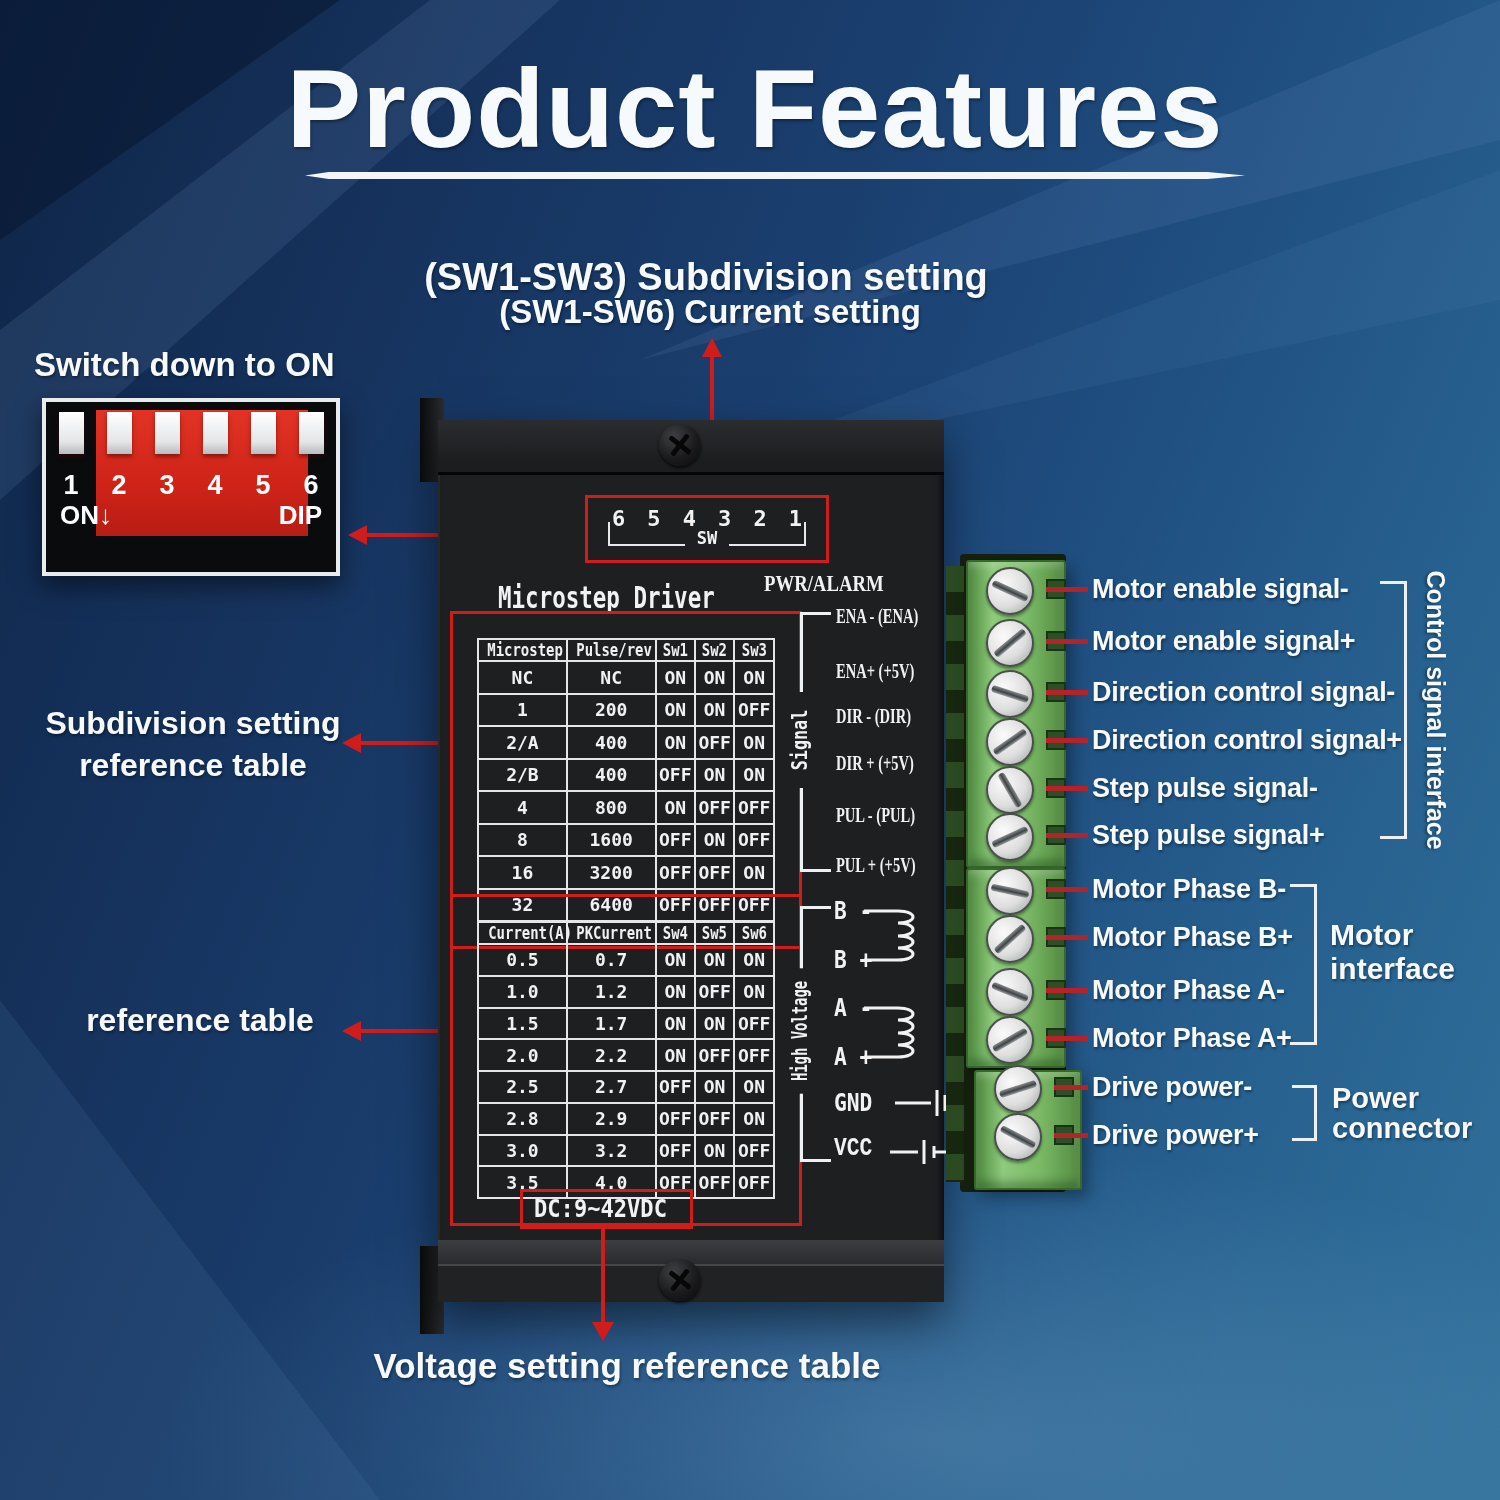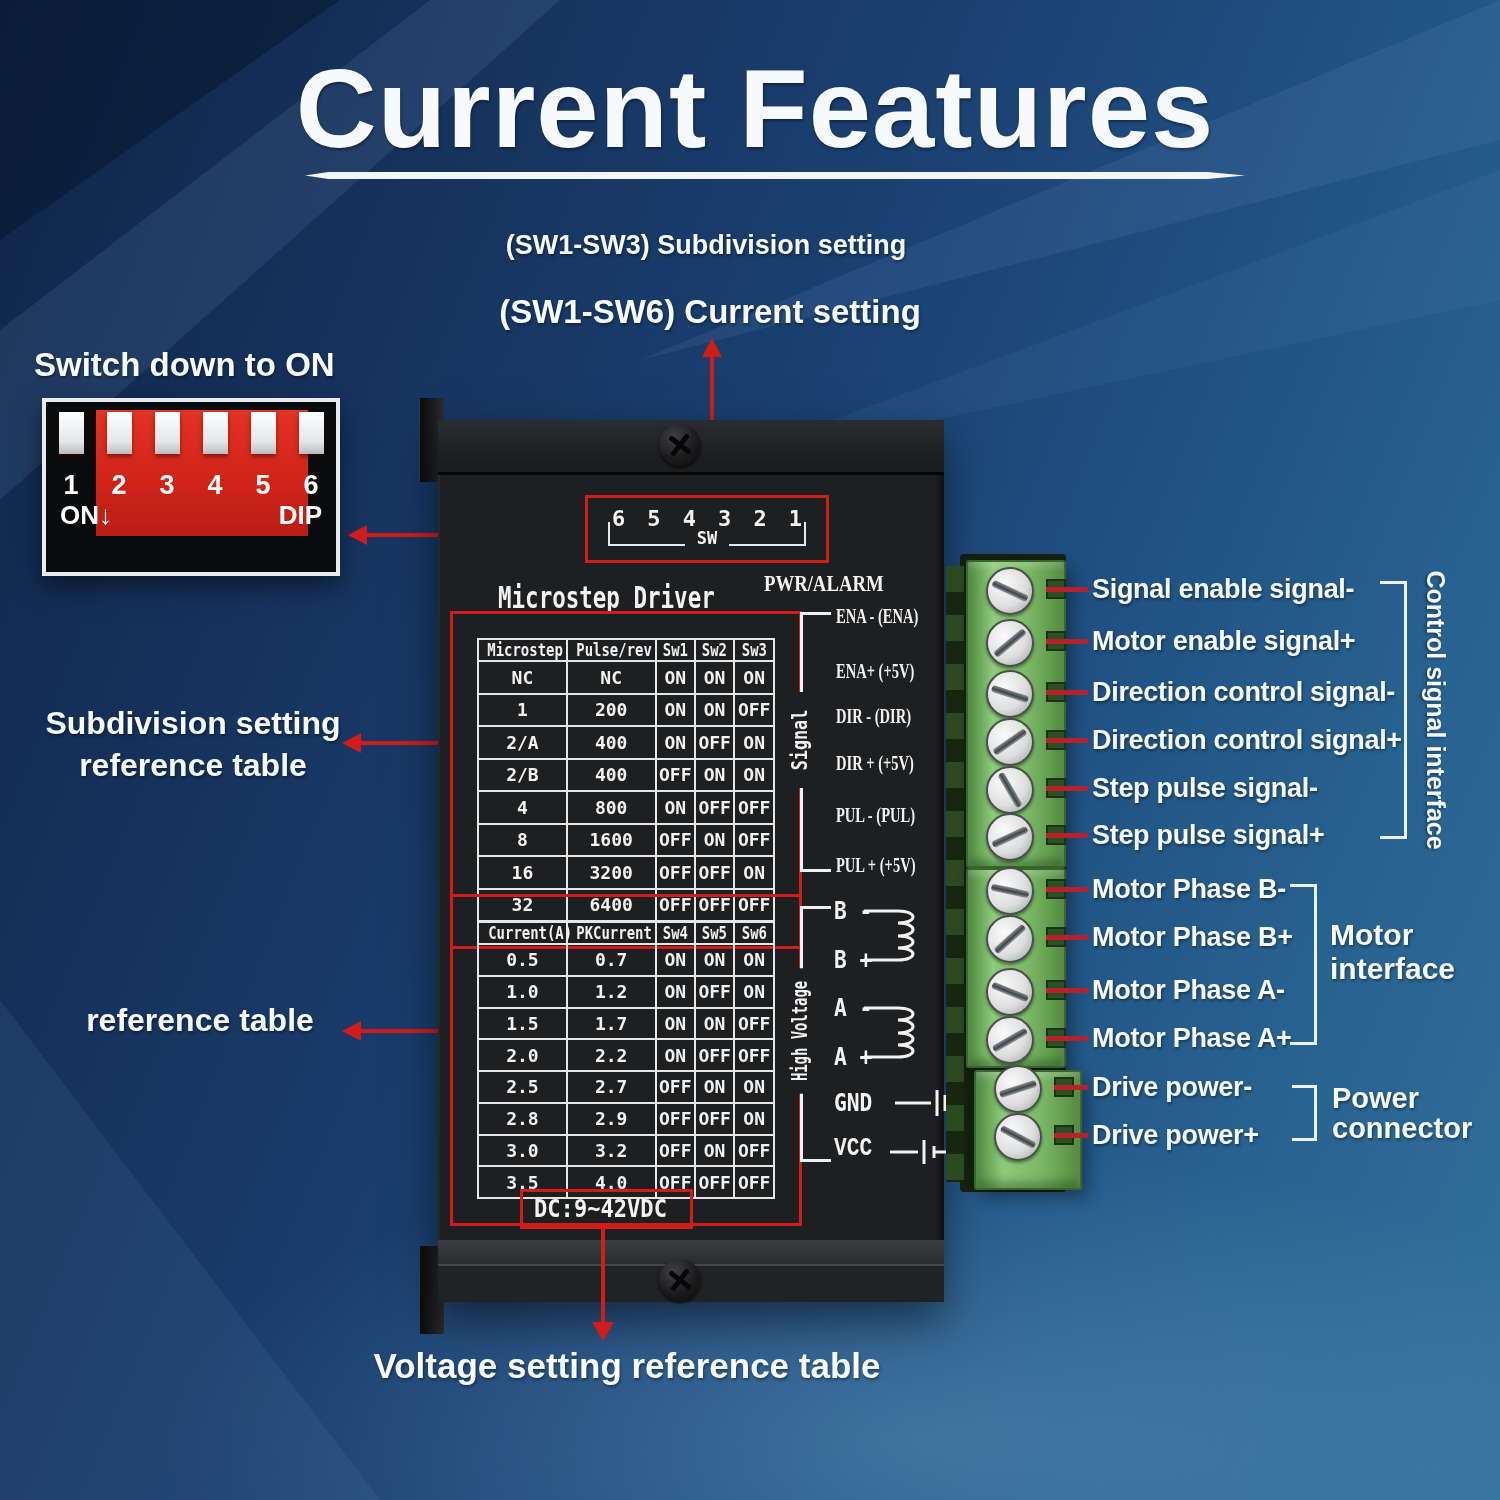--- a/index.html
+++ b/index.html
@@ -18,21 +18,21 @@
   .sh4{clip-path:polygon(700px 470px,1500px 170px,1500px 300px);background:rgba(100,145,195,.10);}
   .sh5{clip-path:polygon(380px 1500px,0 1000px,0 1500px);background:rgba(120,170,210,.10);}
 
   .whiteTxt{color:#f7fafc;font-weight:bold;text-shadow:1px 2px 3px rgba(0,0,0,.38);}
   .ctr{transform:translateX(-50%);white-space:nowrap;}
 
   .page-title{top:44px;left:755px;font-size:112px;letter-spacing:1px;}
   .title-underline{top:172px;left:305px;width:940px;height:7px;background:#f2f6f9;
     clip-path:polygon(0 50%,2.5% 0,96% 0,100% 50%,96% 100%,2.5% 100%);}
 
-  .sub1{top:230px;left:706px;font-size:27px;}
+  .sub1{top:256px;left:706px;font-size:38px;}
   .sub2{top:293px;left:710px;font-size:33px;}
   .switch-note{top:346px;left:34px;font-size:33px;}
   .left-label{font-size:32px;line-height:42px;text-align:center;}
   .sub-ref{top:702px;left:193px;}
   .cur-ref{top:999px;left:200px;}
   .volt-ref{top:1346px;left:627px;font-size:35px;}
 
   
   .rline{position:absolute;background:var(--red,#d11c1c);}
   .ah{position:absolute;width:0;height:0;}
@@ -133,21 +133,21 @@
 <body>
 
 <div class="stage">
 
   <div class="shape sh1"></div>
   <div class="shape sh2"></div>
   <div class="shape sh3"></div>
   <div class="shape sh4"></div>
   <div class="shape sh5"></div>
 
-  <div class="abs whiteTxt ctr page-title">Current Features</div>
+  <div class="abs whiteTxt ctr page-title">Product Features</div>
   <div class="abs title-underline"></div>
 
   <div class="abs whiteTxt ctr sub1">(SW1-SW3) Subdivision setting</div>
   <div class="abs whiteTxt ctr sub2">(SW1-SW6) Current setting</div>
   <div class="rline" style="left:710px;top:356px;width:4px;height:142px;"></div>
   <div class="ah ah-up" style="left:702px;top:338px;"></div>
 
   <div class="abs whiteTxt switch-note">Switch down to ON</div>
   <div class="abs dip">
     <div class="dip-red"></div>
@@ -496,21 +496,21 @@
       </div>
       <div class="thole" style="left: 1054px; top: 1077px;"></div>
       <div class="tline" style="left: 1054px; top: 1085px; width: 34px;"></div>
       <div class="tscrew" style="left: 994px; top: 1113px;">
         <div class="tslot" style="transform: translate(-50%, -50%) rotate(28deg);"></div>
       </div>
       <div class="thole" style="left: 1054px; top: 1125px;"></div>
       <div class="tline" style="left: 1054px; top: 1133px; width: 34px;"></div>
     </div>
   <div id="term-labels">
-      <div class="term-label" style="left: 1092px; top: 572px;">Signal enable signal-</div>
+      <div class="term-label" style="left: 1092px; top: 572px;">Motor enable signal-</div>
       <div class="term-label" style="left: 1092px; top: 624px;">Motor enable signal+</div>
       <div class="term-label" style="left: 1092px; top: 675px;">Direction control signal-</div>
       <div class="term-label" style="left: 1092px; top: 723px;">Direction control signal+</div>
       <div class="term-label" style="left: 1092px; top: 771px;">Step pulse signal-</div>
       <div class="term-label" style="left: 1092px; top: 818px;">Step pulse signal+</div>
       <div class="term-label" style="left: 1092px; top: 872px;">Motor Phase B-</div>
       <div class="term-label" style="left: 1092px; top: 920px;">Motor Phase B+</div>
       <div class="term-label" style="left: 1092px; top: 973px;">Motor Phase A-</div>
       <div class="term-label" style="left: 1092px; top: 1021px;">Motor Phase A+</div>
       <div class="term-label" style="left: 1092px; top: 1070px;">Drive power-</div>

